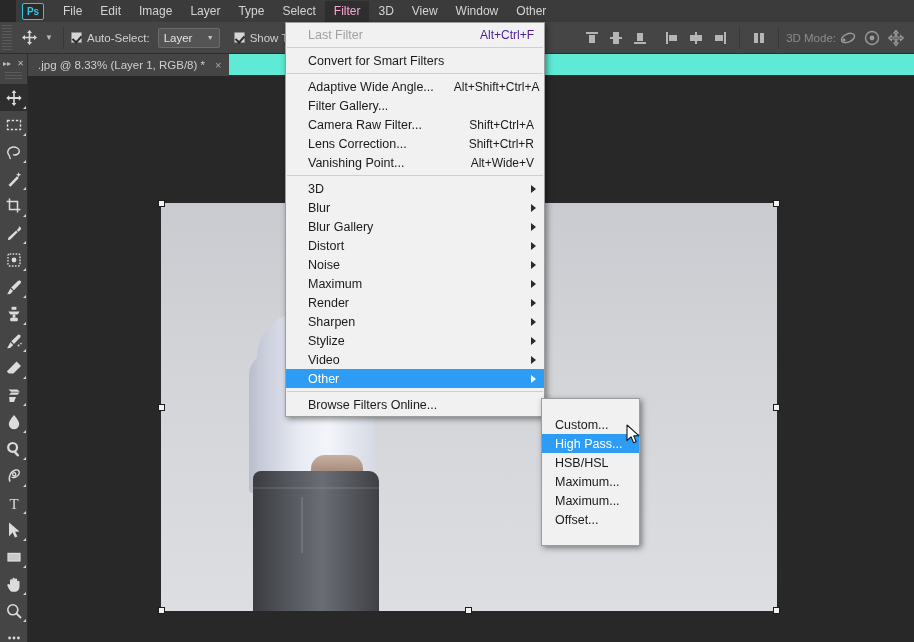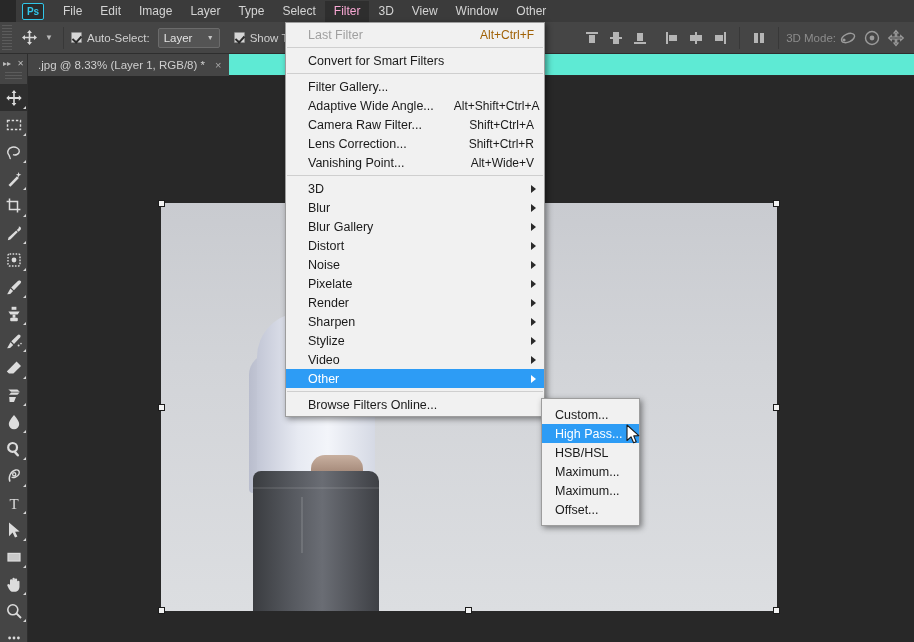--- a/index.html
+++ b/index.html
@@ -165,35 +165,35 @@
     box-shadow:2px 2px 6px rgba(0,0,0,.45); z-index:50;
     padding:2px 0; font-size:12.5px; color:#1a1a1a;
   }
   .mi {
     display:flex; align-items:center; height:19px; padding:0 10px 0 22px;
     position:relative; white-space:nowrap;
   }
   .mi.disabled { color:#a0a0a0; }
   .mi.hl { background:#2d9cf5; color:#ffffff; }
   .mi .sc { margin-left:auto; padding-left:20px; font-size:12px; }
-  .mi.disabled .sc { color:#a16207; }
+  .mi.disabled .sc { color:#4c1d95; }
   .mi .arr {
     position:absolute; right:8px; top:50%; transform:translateY(-50%);
     width:0; height:0; border-top:4px solid transparent;
     border-bottom:4px solid transparent; border-left:5px solid #2a2a2a;
   }
   .mi.hl .arr { border-left-color:#ffffff; }
   .msep { height:1px; background:#cfcfcf; margin:3px 1px; }
 
   
   .submenu {
     position:absolute; left:541px; top:398px; width:99px;
     background:#f1f1f1; border:1px solid #9d9d9d;
     box-shadow:2px 2px 6px rgba(0,0,0,.45); z-index:60;
-    padding:6px 0; font-size:12.5px; color:#1a1a1a;
+    padding:16px 0; font-size:12.5px; color:#1a1a1a;
   }
   .submenu .mi { padding-left:13px; height:19px; }
 
   
   .cursor { position:absolute; left:626px; top:424px; z-index:90; pointer-events:none; }
 </style>
 </head>
 <body>
 
 <div id="app">
@@ -489,27 +489,27 @@
       <div class="mi disabled">
         <span>Last Filter</span>
         <span class="sc">Alt+Ctrl+F</span>
       </div>
       <div class="msep"></div>
       <div class="mi">
         <span>Convert for Smart Filters</span>
       </div>
       <div class="msep"></div>
       <div class="mi">
-        <span>Filter Gallery...</span>
-      </div>
-      <div class="mi">
         <span>Adaptive Wide Angle...</span>
         <span class="sc">Alt+Shift+Ctrl+A</span>
       </div>
       <div class="mi">
+        <span>Filter Gallery...</span>
+      </div>
+      <div class="mi">
         <span>Camera Raw Filter...</span>
         <span class="sc">Shift+Ctrl+A</span>
       </div>
       <div class="mi">
         <span>Lens Correction...</span>
         <span class="sc">Shift+Ctrl+R</span>
       </div>
       <div class="mi">
         <span>Vanishing Point...</span>
         <span class="sc">Alt+Wide+V</span>
@@ -529,21 +529,21 @@
       </div>
       <div class="mi">
         <span>Distort</span>
         <span class="arr"></span>
       </div>
       <div class="mi">
         <span>Noise</span>
         <span class="arr"></span>
       </div>
       <div class="mi">
-        <span>Pixelate</span>
+        <span>Maximum</span>
         <span class="arr"></span>
       </div>
       <div class="mi">
         <span>Render</span>
         <span class="arr"></span>
       </div>
       <div class="mi">
         <span>Sharpen</span>
         <span class="arr"></span>
       </div>

